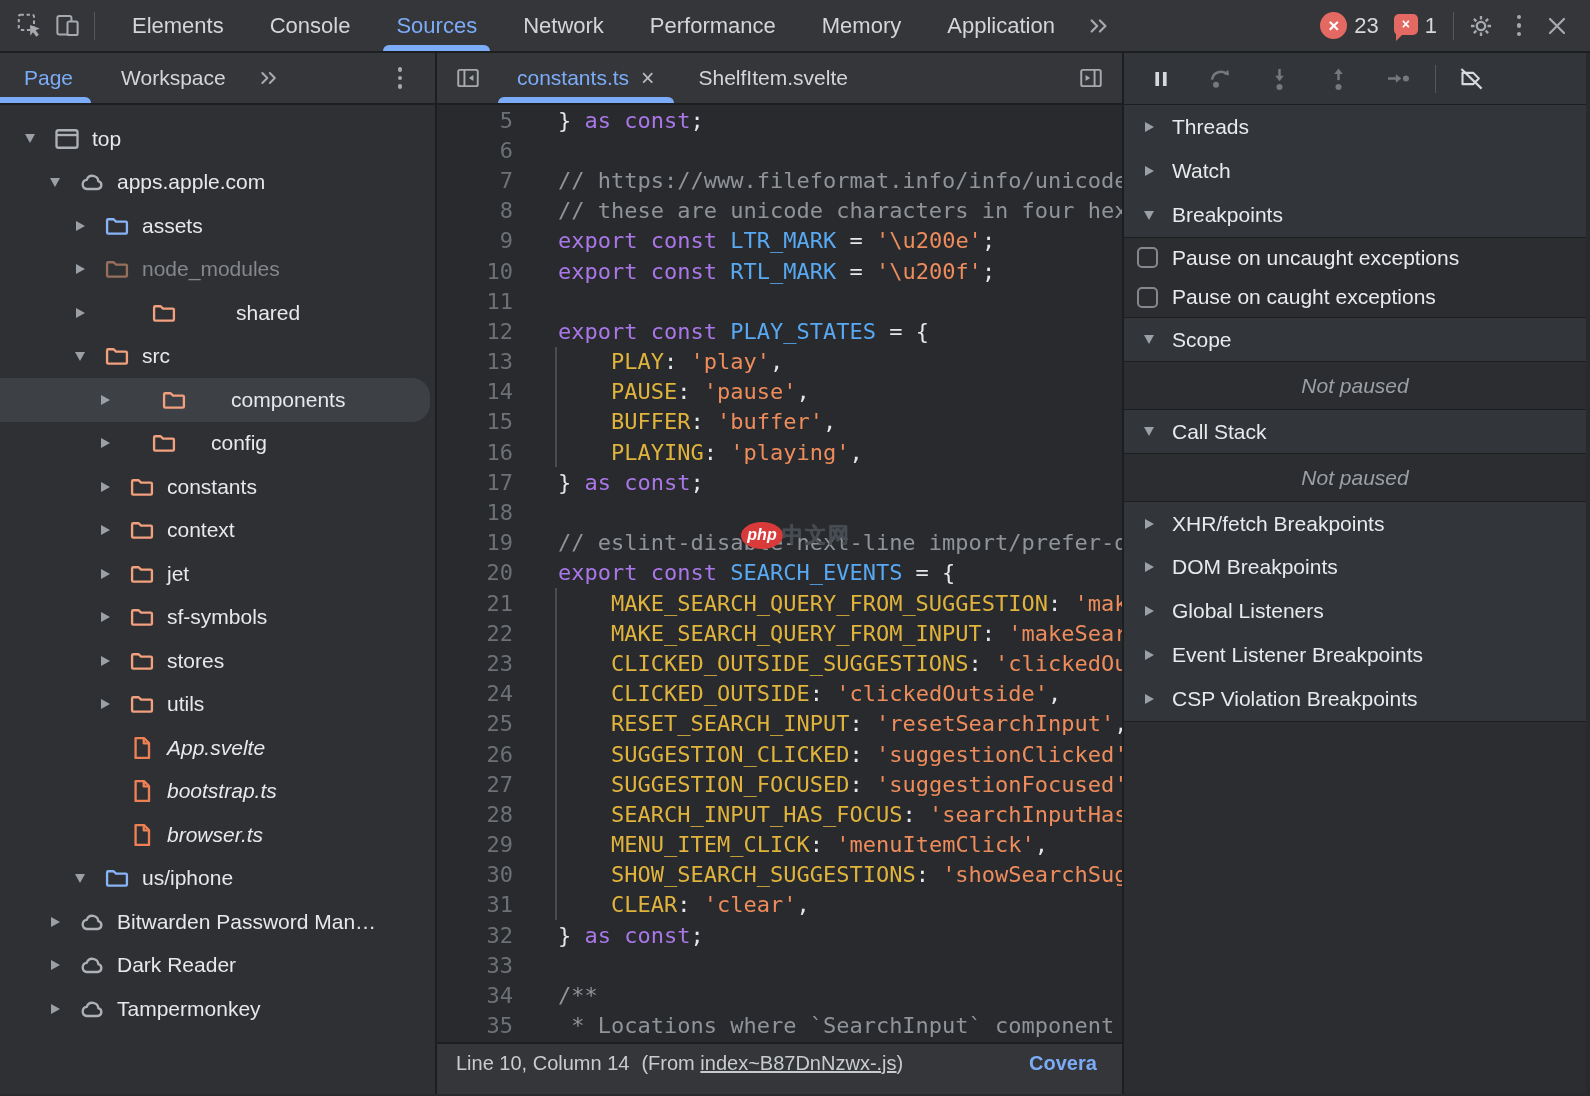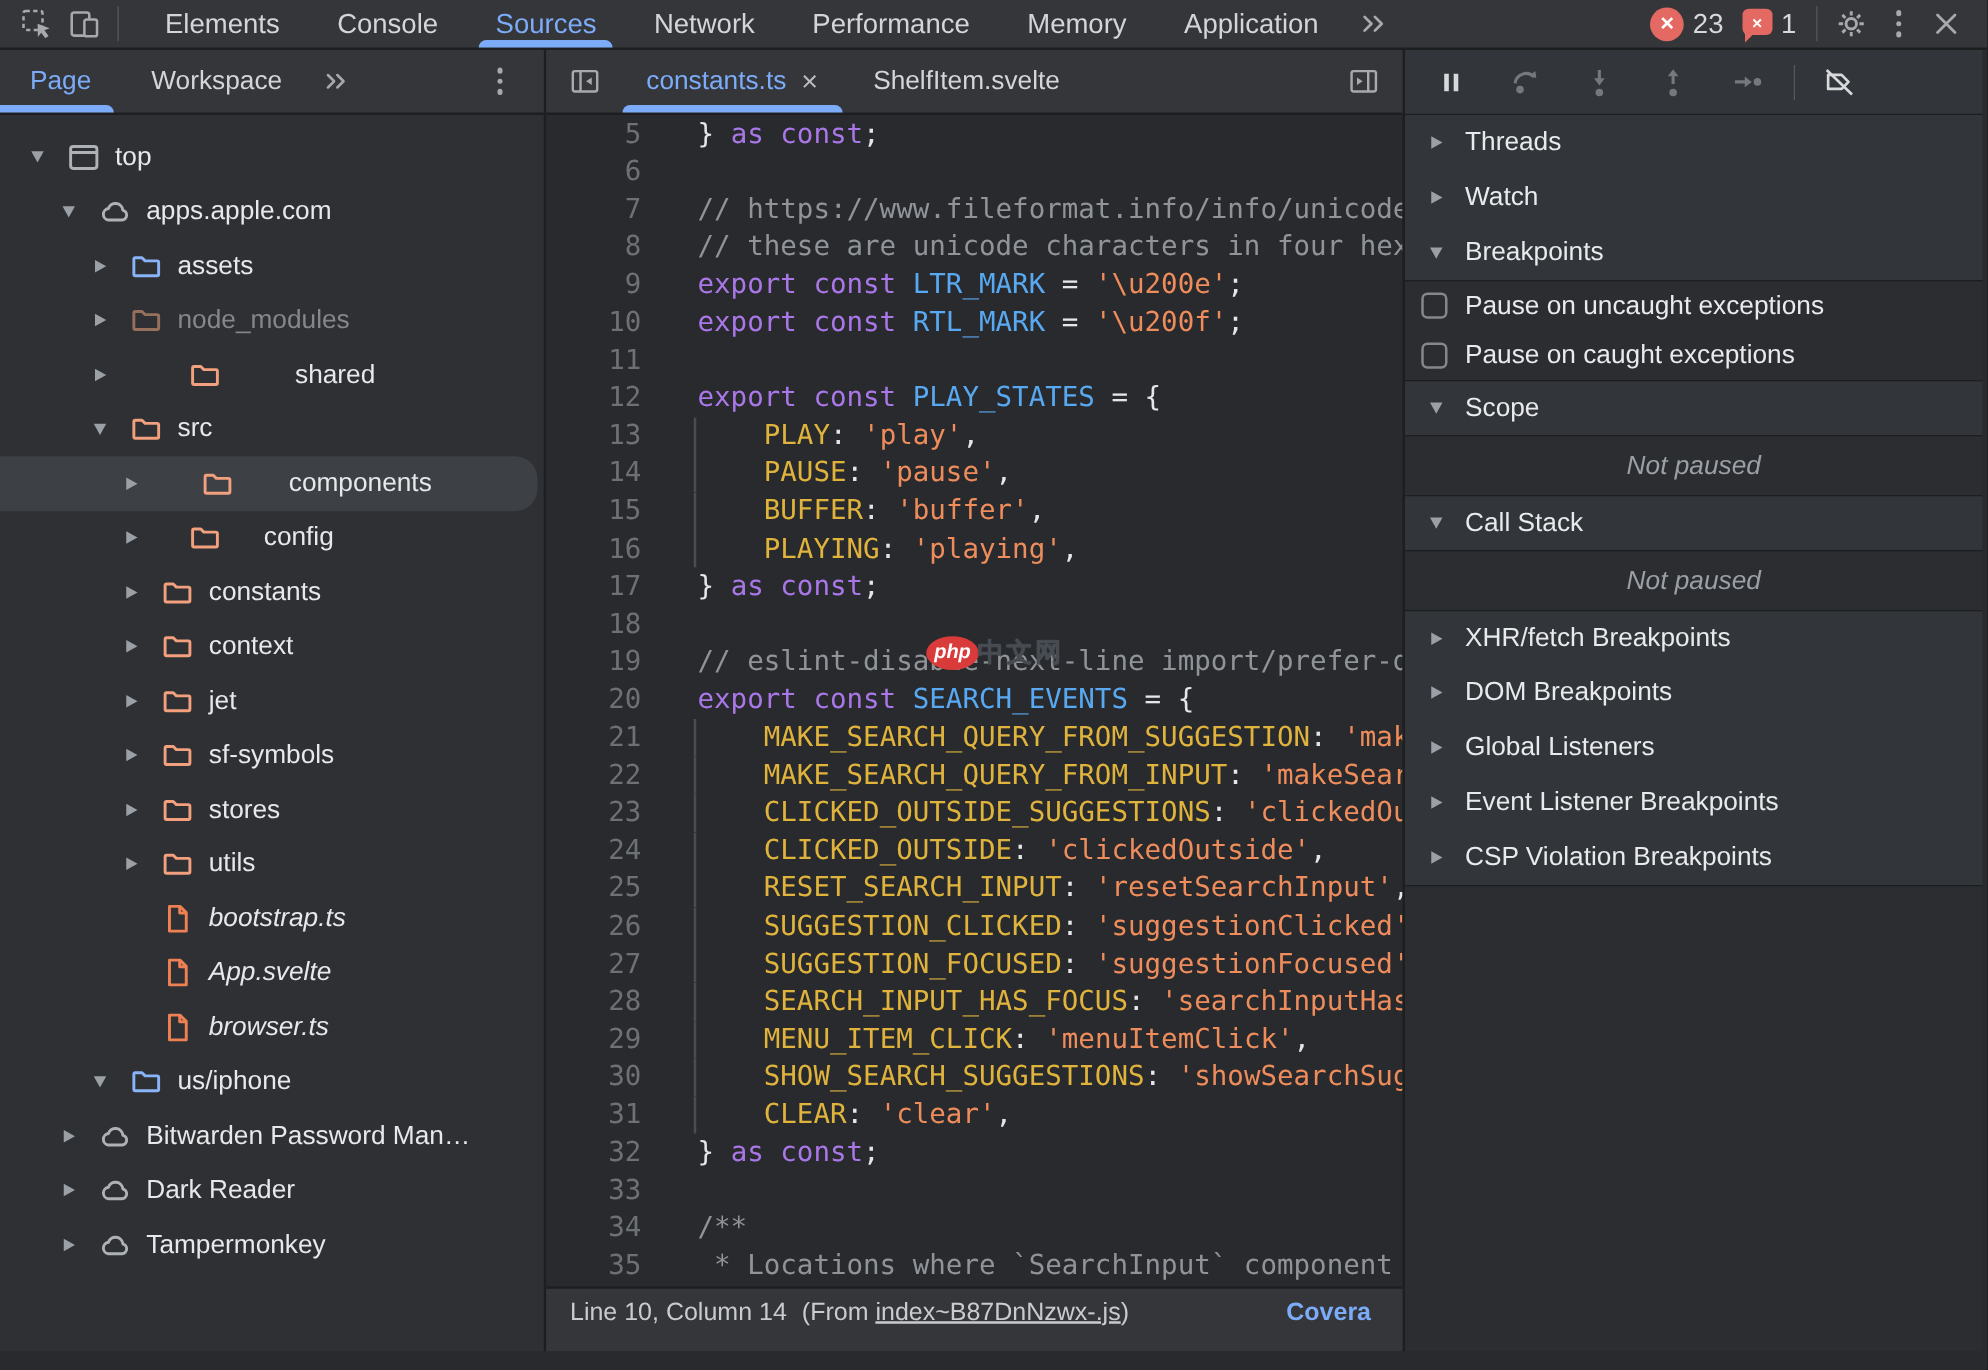--- a/index.html
+++ b/index.html
@@ -4,21 +4,21 @@
 <style>
   * { margin:0; padding:0; box-sizing:border-box; }
   html,body { background:#1a1a1a; }
   .dt {
     position:relative; width:1590px; height:1096px; overflow:hidden;
     background:#282a2d; color:#e4e6e9;
     font-family:"Liberation Sans", sans-serif; font-size:21px;
     -webkit-font-smoothing:antialiased;
   }
   
-  .topbar { height:40px; display:flex; align-items:center;
+  .topbar { height:53px; display:flex; align-items:center;
     background:#35363a; border-bottom:2px solid #1d1e20; padding:0 14px 0 10px; }
   .icon-btn { display:flex; align-items:center; justify-content:center;
     width:38px; height:38px; flex:none; color:#a6a9ad; }
   .vdiv { width:1px; height:28px; background:#55585c; margin:0 8px; flex:none; }
   .panel-tabs { display:flex; height:100%; margin-left:6px; }
   .ptab { position:relative; display:flex; align-items:center; height:100%;
     padding:0 23px; color:#d3d5d8; font-size:22px; cursor:default; white-space:nowrap; }
   .ptab.active { color:#7cacf8; }
   .ptab.active::after { content:''; position:absolute; left:10px; right:10px; bottom:0;
     height:6px; border-radius:6px 6px 0 0; background:#7cacf8; }
@@ -360,31 +360,31 @@
             <div class="tlabel">utils</div>
           </div>
           <div class="trow" style="padding-left: 95px;">
             <div class="arrbox"></div>
             <div class="ticon ic-orange">
               <svg viewBox="0 0 24 24" fill="none" stroke="currentColor" stroke-width="2" stroke-linejoin="round">
                 <path d="M6.5 3.5h7.2l4.3 4.3v12.7H6.5z"></path>
                 <path d="M13.5 3.7v4.4h4.3"></path>
               </svg>
             </div>
-            <div class="tlabel it">bootstrap.ts</div>
+            <div class="tlabel it">App.svelte</div>
           </div>
           <div class="trow" style="padding-left: 95px;">
             <div class="arrbox"></div>
             <div class="ticon ic-orange">
               <svg viewBox="0 0 24 24" fill="none" stroke="currentColor" stroke-width="2" stroke-linejoin="round">
                 <path d="M6.5 3.5h7.2l4.3 4.3v12.7H6.5z"></path>
                 <path d="M13.5 3.7v4.4h4.3"></path>
               </svg>
             </div>
-            <div class="tlabel it">App.svelte</div>
+            <div class="tlabel it">bootstrap.ts</div>
           </div>
           <div class="trow" style="padding-left: 95px;">
             <div class="arrbox"></div>
             <div class="ticon ic-orange">
               <svg viewBox="0 0 24 24" fill="none" stroke="currentColor" stroke-width="2" stroke-linejoin="round">
                 <path d="M6.5 3.5h7.2l4.3 4.3v12.7H6.5z"></path>
                 <path d="M13.5 3.7v4.4h4.3"></path>
               </svg>
             </div>
             <div class="tlabel it">browser.ts</div>

